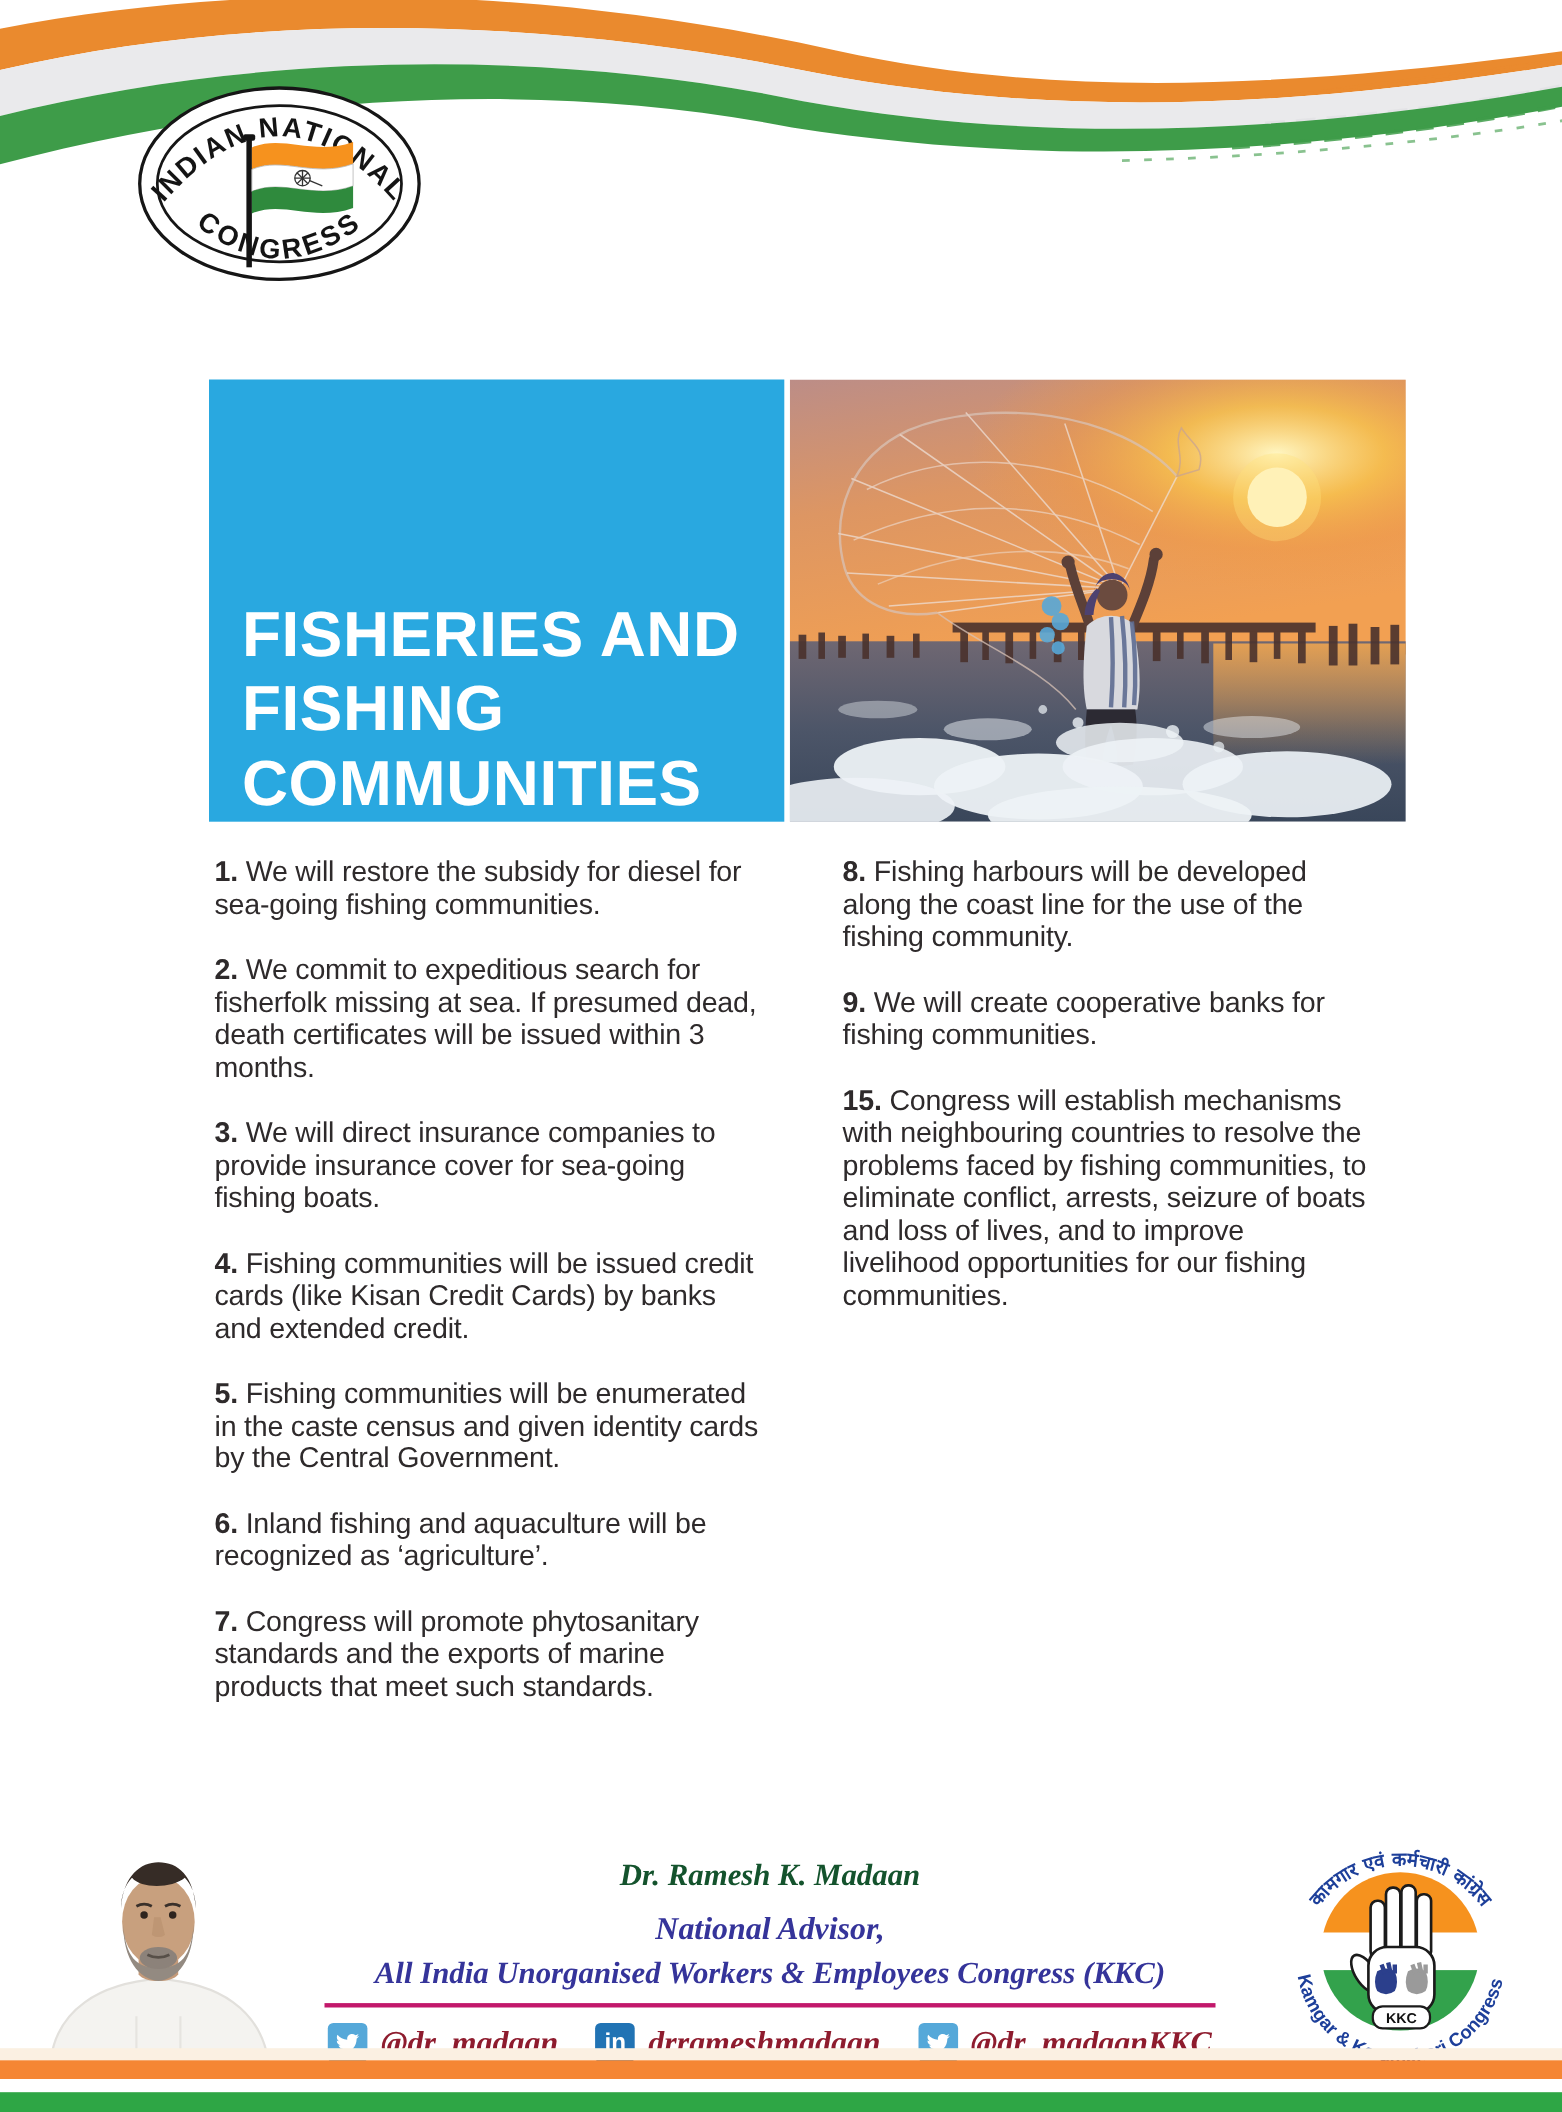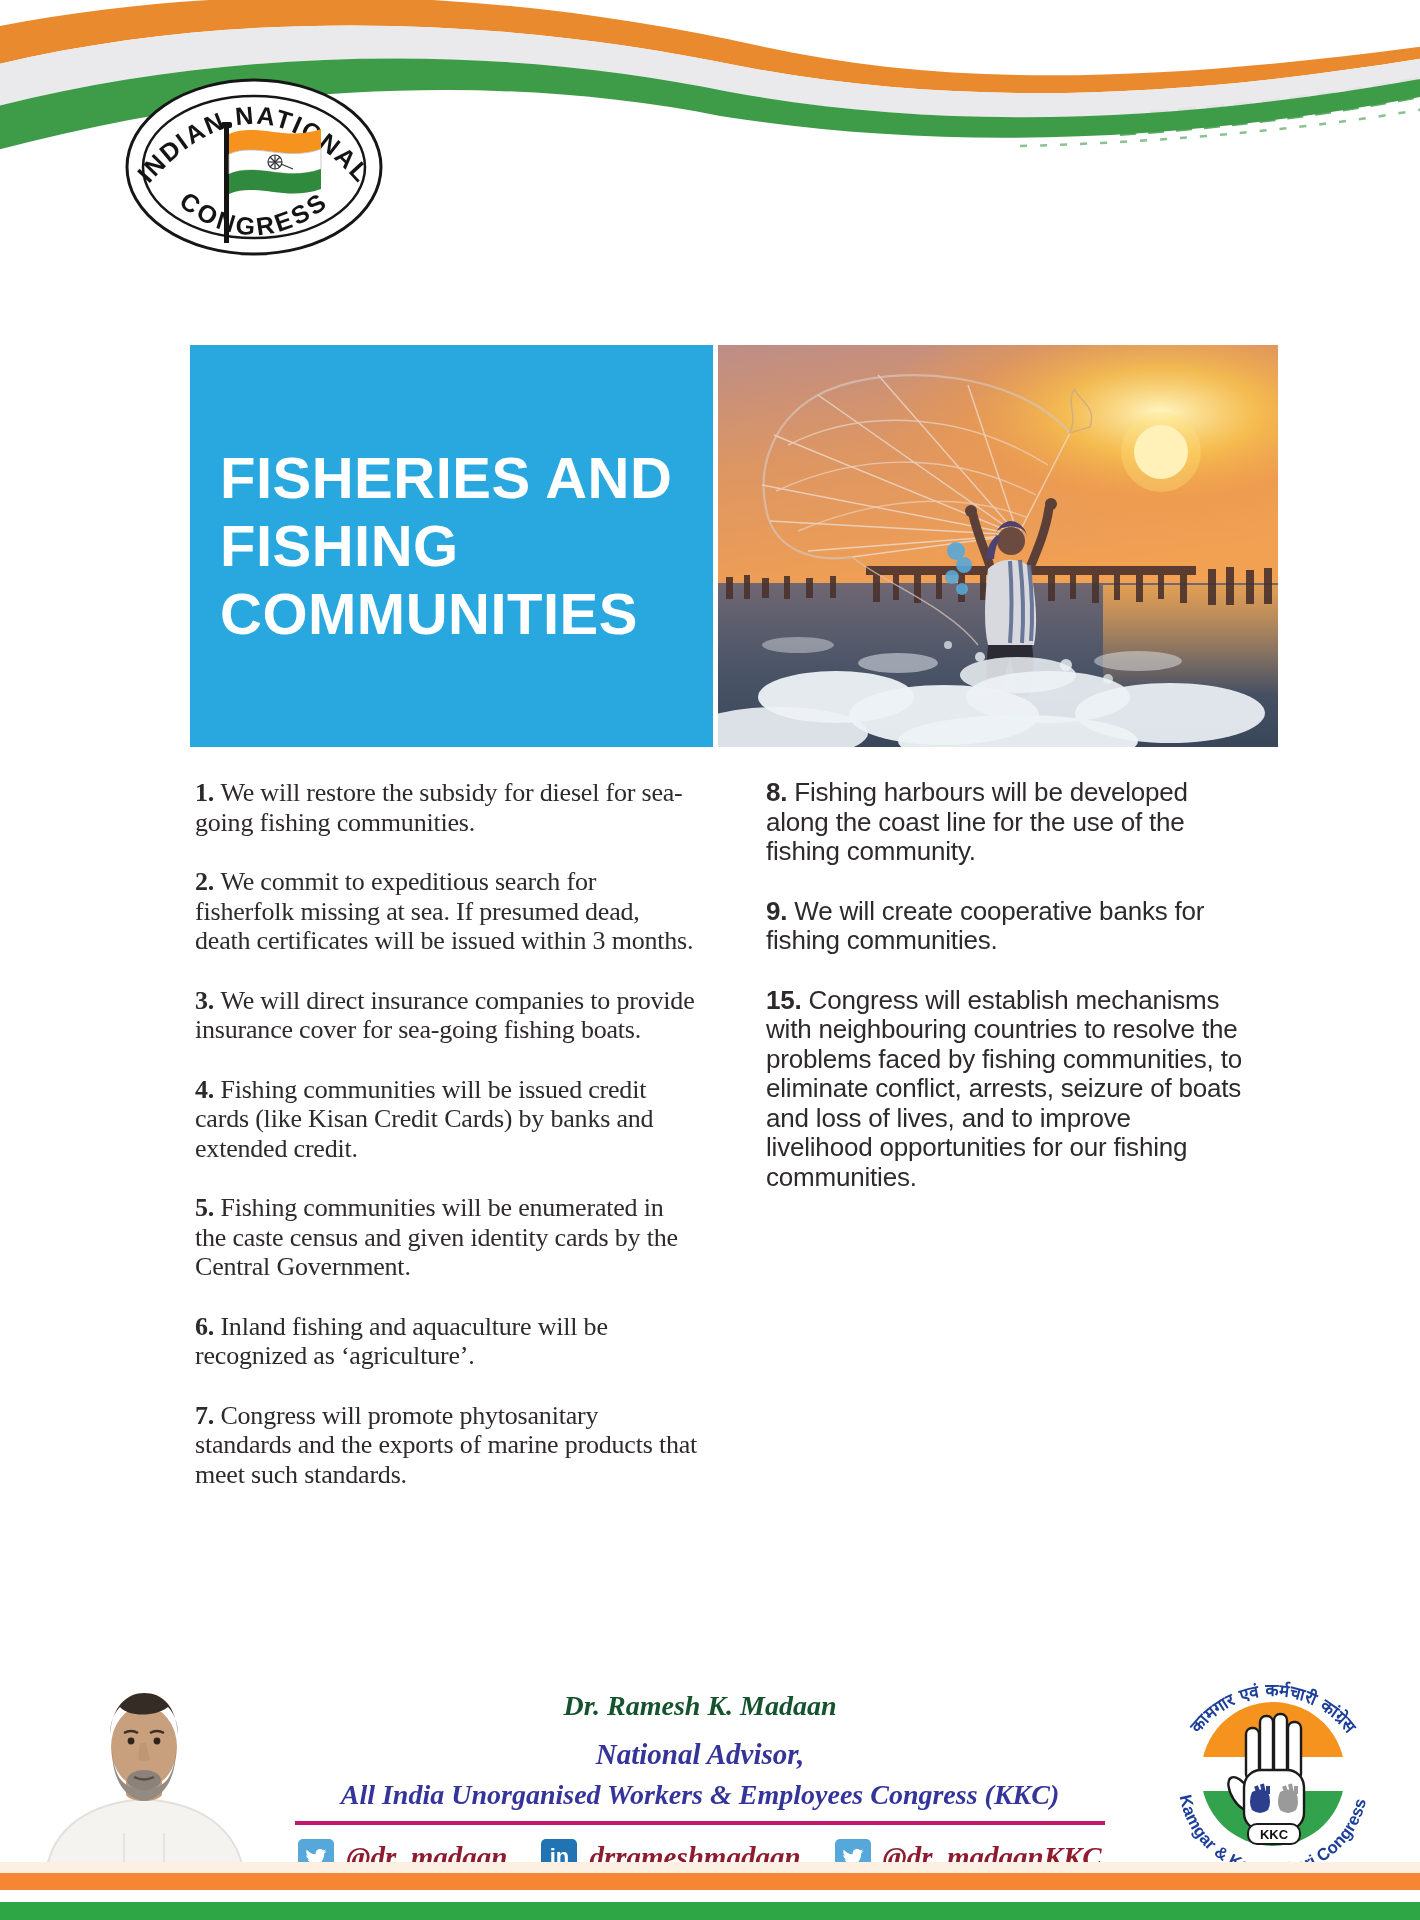--- a/index.html
+++ b/index.html
@@ -4,29 +4,29 @@
 <style>
   html,body{margin:0;padding:0;background:#ffffff;}
   #page{position:relative;width:1420px;height:1920px;background:#ffffff;overflow:hidden;
         font-family:"Liberation Sans","DejaVu Sans",sans-serif;}
   
   #wave{position:absolute;left:0;top:0;width:1420px;height:245px;}
   
   #inc-logo{position:absolute;left:118px;top:72px;width:272px;height:190px;}
   
   #title-block{position:absolute;left:190px;top:345px;width:523px;height:402px;
-               background:#29A8E0;display:flex;flex-direction:column;justify-content:center;}
+               background:#29A8E0;display:flex;flex-direction:column;justify-content:flex-end;}
   #title-block h1{margin:0;padding:0 20px 0 30px;color:#ffffff;font-weight:700;
                   font-size:58px;line-height:68px;letter-spacing:.5px;}
   #title-block h1 span{display:block;}
   
   #hero-photo{position:absolute;left:718px;top:345px;width:560px;height:402px;overflow:hidden;}
   
   .points-col{position:absolute;top:778px;color:#2e2a2b;}
-  #points-left{left:195px;width:505px;font-family:Liberation Serif, serif;}
+  #points-left{left:195px;width:505px;}
   #points-right{left:766px;width:478px;}
   .points-col p{margin:0 0 30px 0;font-size:26px;line-height:29.5px;letter-spacing:-0.2px;}
   .points-col p strong{font-weight:700;}
   
   #footer{position:absolute;left:0;top:1672px;width:1420px;height:201px;background:#ffffff;}
   #footer-photo{position:absolute;left:28px;top:11px;width:232px;height:190px;}
   #footer-center{position:absolute;left:230px;top:18px;width:940px;text-align:center;
                  font-family:"Liberation Serif","DejaVu Serif",serif;}
   #footer-name{font-size:28px;font-weight:700;font-style:italic;color:#14532d;margin:0 0 10px 0;}
   #footer-role{font-size:29px;font-weight:700;font-style:italic;color:#35349A;margin:16px 0 8px 0;}

